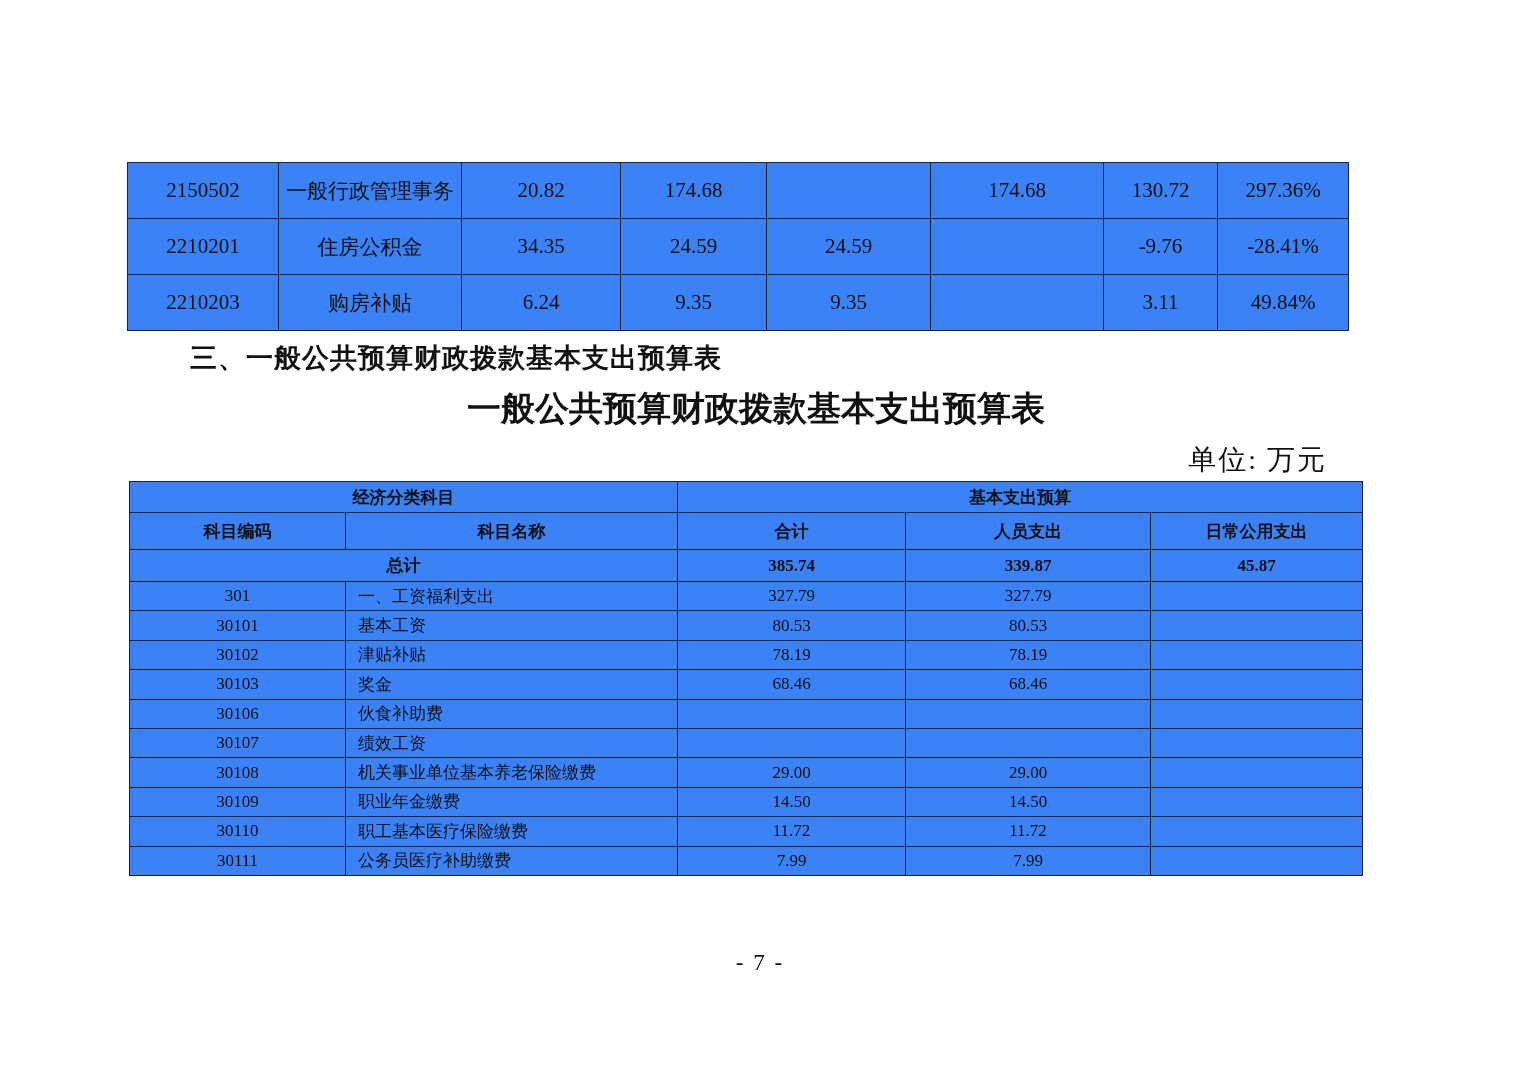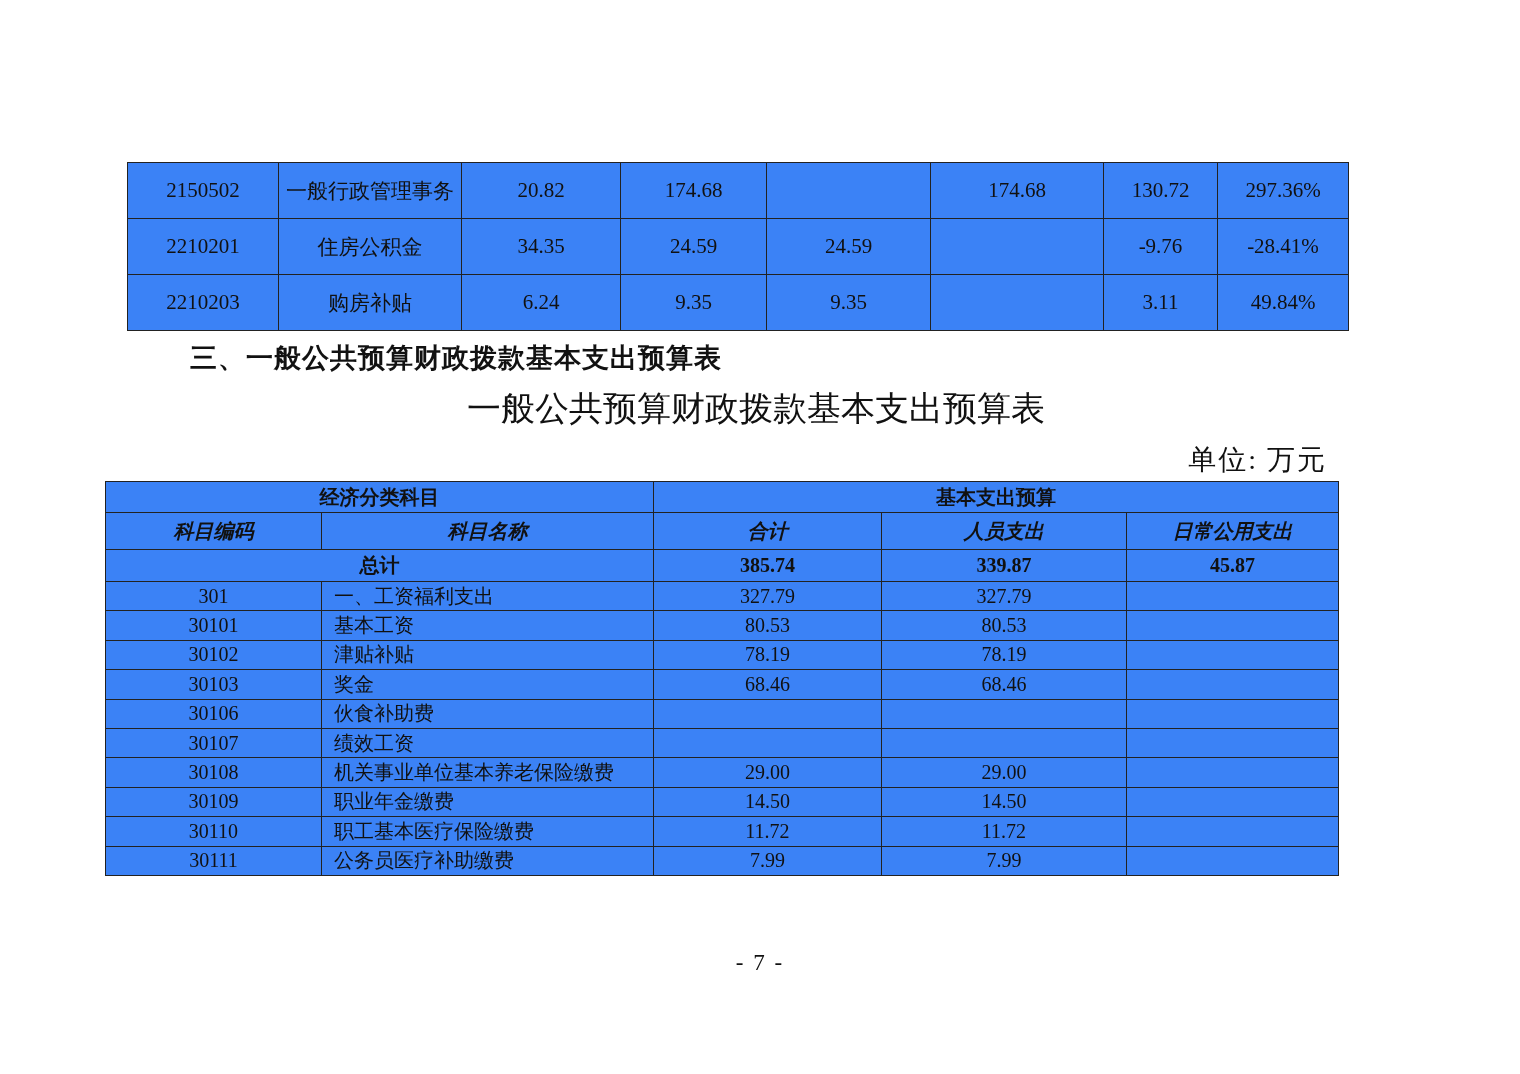--- a/index.html
+++ b/index.html
@@ -16,31 +16,31 @@
   .top-table td{height:55px;}
   
   .section-heading{
     position:absolute;left:190px;top:340px;
     font-family:"Liberation Sans","DejaVu Sans",sans-serif;
     font-weight:bold;font-size:27px;letter-spacing:1px;
   }
   
   .table-title{
     position:absolute;left:0;top:386px;width:1512px;text-align:center;
-    font-weight:normal;font-size:34px;letter-spacing:0px;
+    font-weight:bold;font-size:34px;letter-spacing:0px;
   }
   
   .unit-label{
     position:absolute;top:441px;right:193px;font-size:28px;letter-spacing:2px;
   }
   
-  .main-table{left:105px;top:481px;width:1233px;font-size:20px;}
+  .main-table{left:129px;top:481px;width:1233px;font-size:17px;}
   .main-table thead th{font-weight:bold;}
   .main-table .h1 th{height:30px;}
-  .main-table .h2 th{height:36px;font-style:italic;}
+  .main-table .h2 th{height:36px;}
   .main-table .total-row td{height:31px;font-weight:bold;text-align:center;}
   .main-table tbody td{height:28.4px;}
   .main-table td.name-left{text-align:left;padding-left:12px;}
   .main-table tr.row-bold td:not(.code-cell){font-weight:normal;}
   
   .page-number{
     position:absolute;left:0;top:950px;width:1520px;text-align:center;
     font-size:23px;letter-spacing:2px;
   }
 </style>

